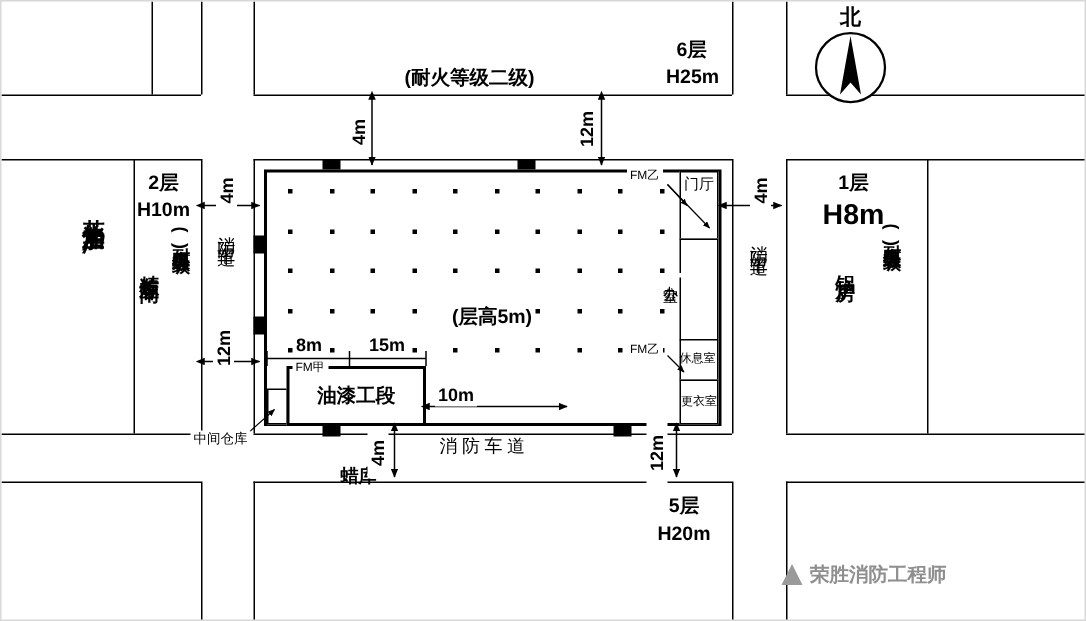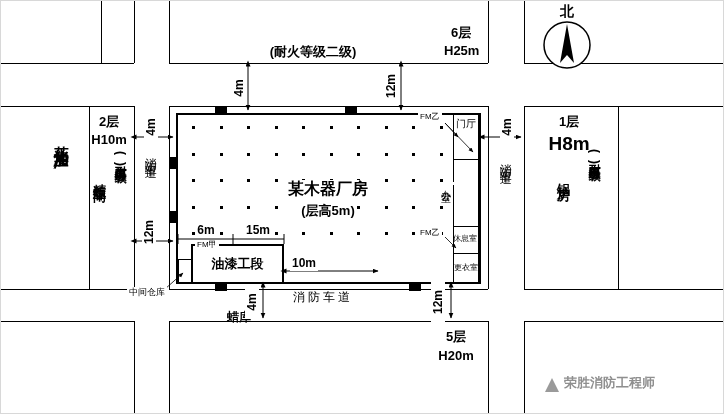--- a/index.html
+++ b/index.html
@@ -15,21 +15,21 @@
   .vt{writing-mode:vertical-rl;letter-spacing:2px;}
   .rot{transform:rotate(-90deg);height:14px;line-height:14px;text-align:center;}
   .wbg{background:#fff;padding:0 2px;}
   .dim{font-size:12px;font-weight:600;}
   .dot{position:absolute;width:3px;height:3px;background:#000;}
   .bld{position:absolute;left:175px;top:112px;width:305px;height:171px;border:2px solid #000;box-sizing:border-box;background:transparent;}
   .room{position:absolute;border:1px solid #000;background:#fff;box-sizing:border-box;}
   .paint{position:absolute;left:190px;top:243px;width:93px;height:40px;border:2px solid #000;background:#fff;box-sizing:border-box;display:flex;align-items:center;justify-content:center;}
   .tick{position:absolute;background:#000;}
   svg.overlay{position:absolute;left:0;top:0;pointer-events:none;}
-  .wm{position:absolute;left:544px;top:373px;display:flex;align-items:flex-end;gap:5px;color:#8f8f8f;}
+  .wm{position:absolute;left:520px;top:373px;display:flex;align-items:center;gap:5px;color:#8f8f8f;}
   .wm-logo{width:0;height:0;border-left:7px solid transparent;border-right:7px solid transparent;border-bottom:14px solid #9a9a9a;}
   .wm-text{font-size:13px;font-weight:bold;color:#8f8f8f;}
 </style>
 </head>
 <body>
 
 <div class="canvas">
 
   <div class="ln" style="left:0;top:62px;width:133px;height:1px"></div>
   <div class="ln" style="left:168px;top:62px;width:319px;height:1px"></div>
@@ -180,21 +180,20 @@
 
   <div class="lbl b tx" style="left:568px;top:114px;font-size:13px">1层</div>
   <div class="lbl b tx" style="left:568px;top:132px;font-size:19px">H8m</div>
   <div class="lbl b vt" style="left:554px;top:172px;font-size:13px">锅炉房</div>
   <div class="lbl b vt" style="left:586px;top:148px;font-size:12px;letter-spacing:1px">(耐火等级三级)</div>
 
   <div class="lbl b tx" style="left:238px;top:310px;font-size:12px">蜡库</div>
   <div class="lbl b tx" style="left:455px;top:329px;font-size:13px">5层</div>
   <div class="lbl b tx" style="left:455px;top:348px;font-size:13px">H20m</div>
 
-  <div class="lbl b tx wbg" style="left:327px;top:179px;font-size:16px">某木器厂房</div>
   <div class="lbl tx wbg" style="left:327px;top:203px;font-size:13px;font-weight:600">(层高5m)</div>
   <div class="lbl wbg" style="left:126px;top:286px;font-size:9px">中间仓库</div>
   <div class="lbl tx" style="left:465px;top:117px;font-size:10px">门厅</div>
   <div class="lbl vt wbg" style="left:437px;top:181px;font-size:10px;letter-spacing:1px">办公室</div>
   <div class="lbl" style="left:452px;top:233px;font-size:8px">休息室</div>
   <div class="lbl" style="left:453px;top:262px;font-size:8px">更衣室</div>
   <div class="lbl wbg" style="left:194px;top:239px;font-size:8px">FM甲</div>
   <div class="lbl wbg" style="left:417px;top:111px;font-size:8px">FM乙</div>
   <div class="lbl wbg" style="left:417px;top:227px;font-size:8px">FM乙</div>
 
@@ -202,21 +201,21 @@
   <div class="lbl vt" style="left:497px;top:153px;font-size:12px;letter-spacing:3px">消防车道</div>
   <div class="lbl tx" style="left:322px;top:290px;font-size:12px;letter-spacing:3px">消防车道</div>
 
   <div class="lbl dim rot wbg" style="left:221px;top:80px;width:30px">4m</div>
   <div class="lbl dim rot wbg" style="left:370px;top:78px;width:36px">12m</div>
   <div class="lbl dim rot wbg" style="left:133px;top:119px;width:30px">4m</div>
   <div class="lbl dim rot wbg" style="left:128px;top:224px;width:36px">12m</div>
   <div class="lbl dim rot wbg" style="left:489px;top:119px;width:30px">4m</div>
   <div class="lbl dim rot wbg" style="left:234px;top:294px;width:30px">4m</div>
   <div class="lbl dim rot wbg" style="left:417px;top:294px;width:36px">12m</div>
-  <div class="lbl dim tx wbg" style="left:205px;top:223px">6m</div>
+  <div class="lbl dim tx wbg" style="left:205px;top:223px">8m</div>
   <div class="lbl dim tx wbg" style="left:257px;top:223px">15m</div>
   <div class="lbl dim tx wbg" style="left:303px;top:256px">10m</div>
 
   <div class="wm">
     <span class="wm-logo"></span>
     <span class="wm-text">荣胜消防工程师</span>
   </div>
 
 </div>
 

